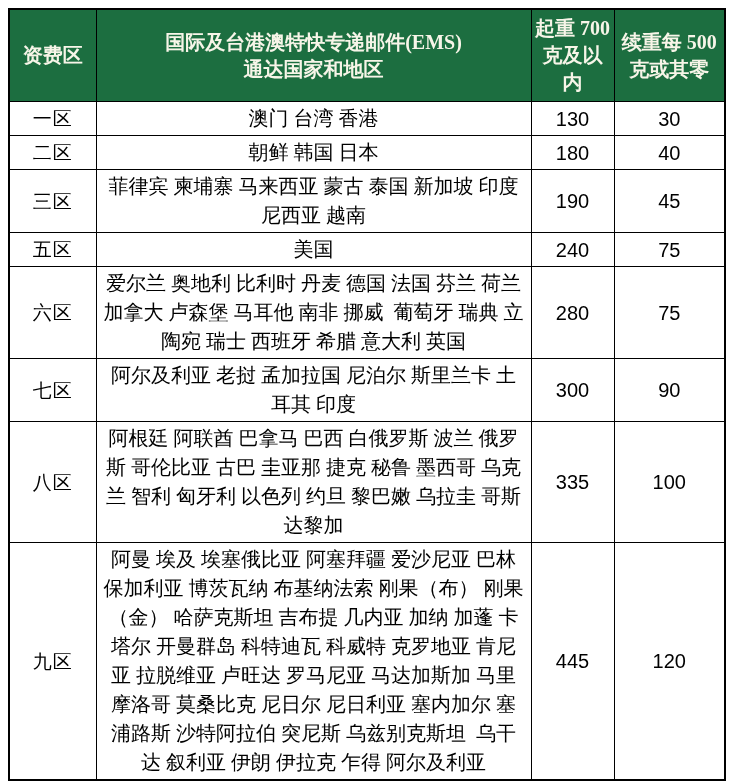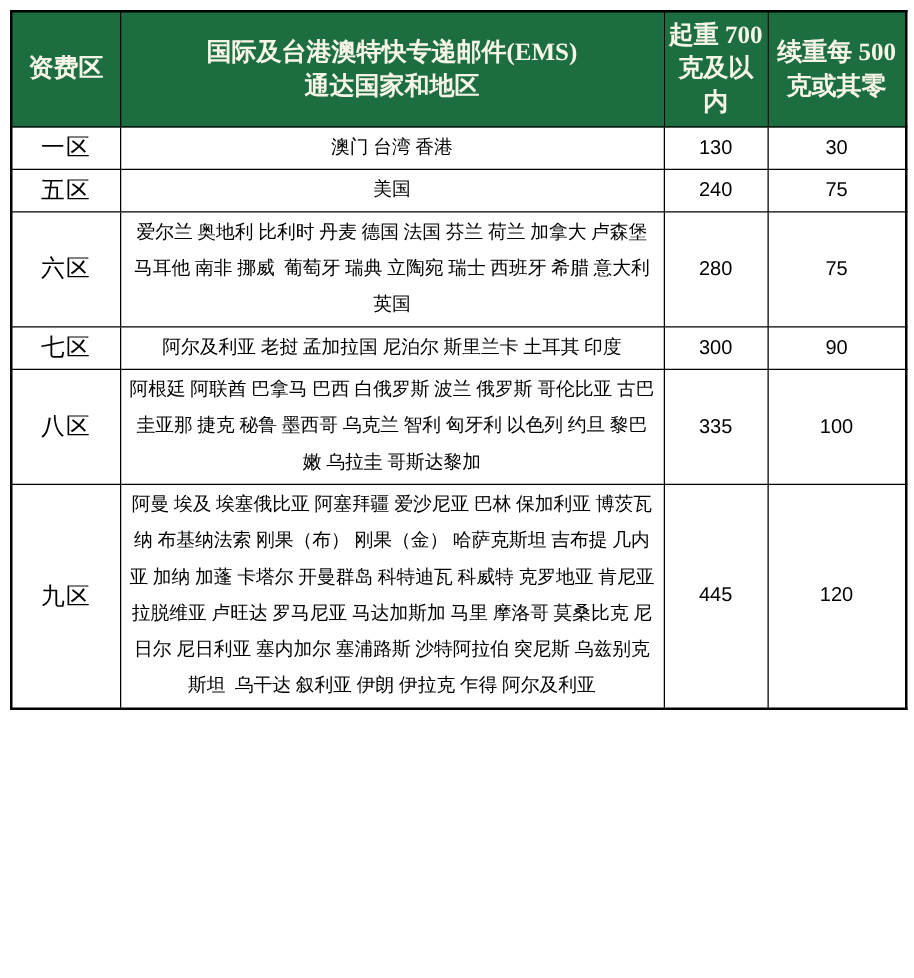--- a/index.html
+++ b/index.html
@@ -42,29 +42,29 @@
     line-height:27px;
     padding:5px 2px;
   }
   .rate-table thead th .hline{display:block;}
   td.zone{
     font-size:19px;
     letter-spacing:1px;
     line-height:29px;
   }
   td.countries{
-    font-size:15px;
+    font-size:20px;
     line-height:29px;
     padding:2px 6px;
     white-space:pre-wrap;
     word-break:break-all;
   }
   td.price{
     font-family:"Liberation Sans","DejaVu Sans",sans-serif;
-    font-size:16px;
+    font-size:20px;
     line-height:24px;
   }
 </style>
 </head>
 <body>
 
 <div class="page">
   <table class="rate-table">
     <colgroup>
       <col class="c-zone">
@@ -92,21 +92,33 @@
       </tr>
     </thead>
     <tbody>
   <tr>
     <td class="zone">一区</td>
     <td class="countries">澳门 台湾 香港</td>
     <td class="price">130</td>
     <td class="price">30</td>
   </tr>
 
+  <tr>
+    <td class="zone">二区</td>
+    <td class="countries">朝鲜 韩国 日本</td>
+    <td class="price">180</td>
+    <td class="price">40</td>
+  </tr>
 
+  <tr>
+    <td class="zone">三区</td>
+    <td class="countries">菲律宾 柬埔寨 马来西亚 蒙古 泰国 新加坡 印度尼西亚 越南</td>
+    <td class="price">190</td>
+    <td class="price">45</td>
+  </tr>
 
 
   <tr>
     <td class="zone">五区</td>
     <td class="countries">美国</td>
     <td class="price">240</td>
     <td class="price">75</td>
   </tr>
 
   <tr>

